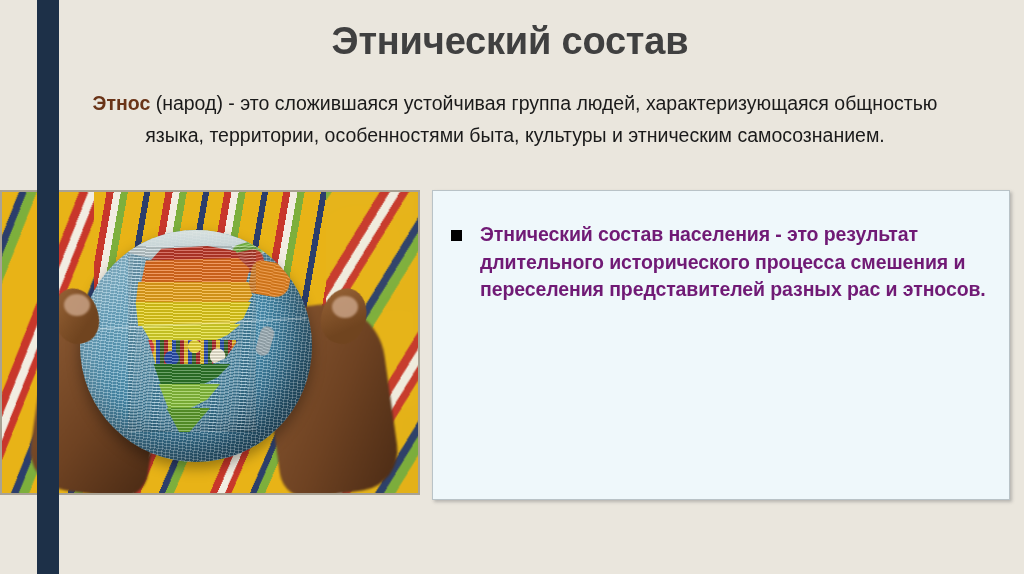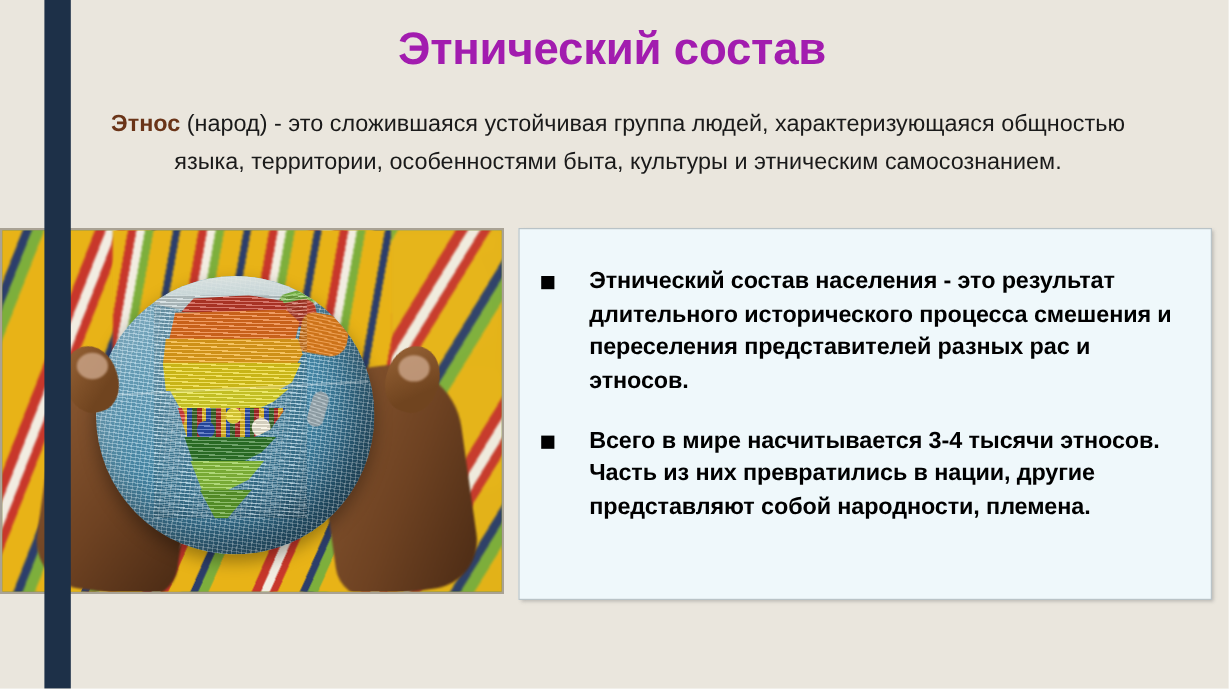--- a/index.html
+++ b/index.html
@@ -29,21 +29,21 @@
 
   
   .title {
     position: absolute;
     left: 60px;
     top: 20px;
     width: 900px;
     text-align: center;
     font-size: 38px;
     font-weight: bold;
-    color: #a21caf;
+    color: #404040;
     letter-spacing: -0.2px;
     line-height: 1.15;
     z-index: 4;
   }
 
   
   .intro {
     position: absolute;
     left: 70px;
     top: 88px;
@@ -309,24 +309,23 @@
   .bullet-mark {
     flex: 0 0 auto;
     width: 11px;
     height: 11px;
     background: #000000;
     margin: 9px 18px 0 8px;
   }
   .bullet-text {
     font-size: 19.5px;
     font-weight: bold;
-    color: #000000;
+    color: #701a75;
     line-height: 1.42;
     letter-spacing: -0.1px;
-    margin-left: 11px;
   }
 </style>
 </head>
 <body>
 
 <div class="slide">
 
   <div class="title">Этнический состав</div>
 
   <div class="intro">
@@ -374,20 +373,16 @@
   </div>
 
   <div class="accent-bar"></div>
 
   <div class="bluebox">
     <div class="bullets">
       <div class="bullet-row">
         <span class="bullet-mark"></span>
         <span class="bullet-text">Этнический состав населения - это результат длительного исторического процесса смешения и переселения представителей разных рас и этносов.</span>
       </div>
-      <div class="bullet-row">
-        <span class="bullet-mark"></span>
-        <span class="bullet-text">Всего в мире насчитывается 3-4 тысячи этносов. Часть из них превратились в нации, другие представляют собой народности, племена.</span>
-      </div>
     </div>
   </div>
 
 </div>
 
 </body></html>

